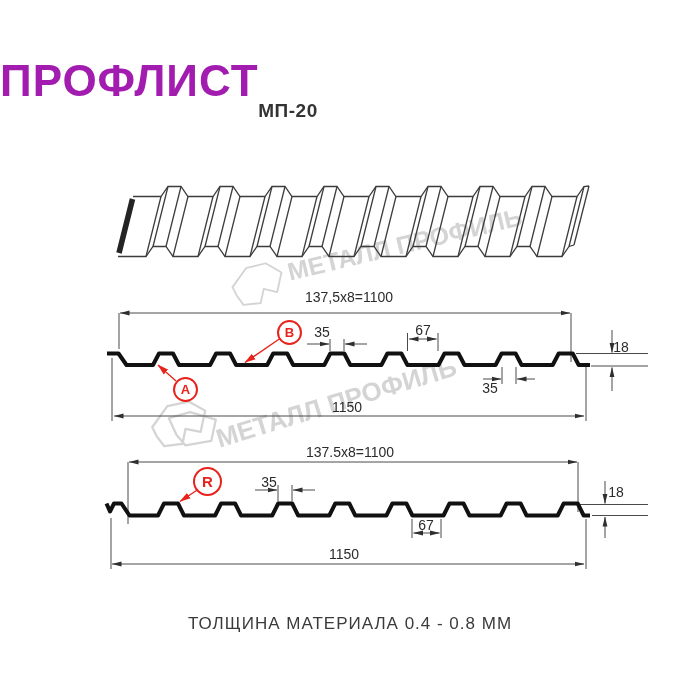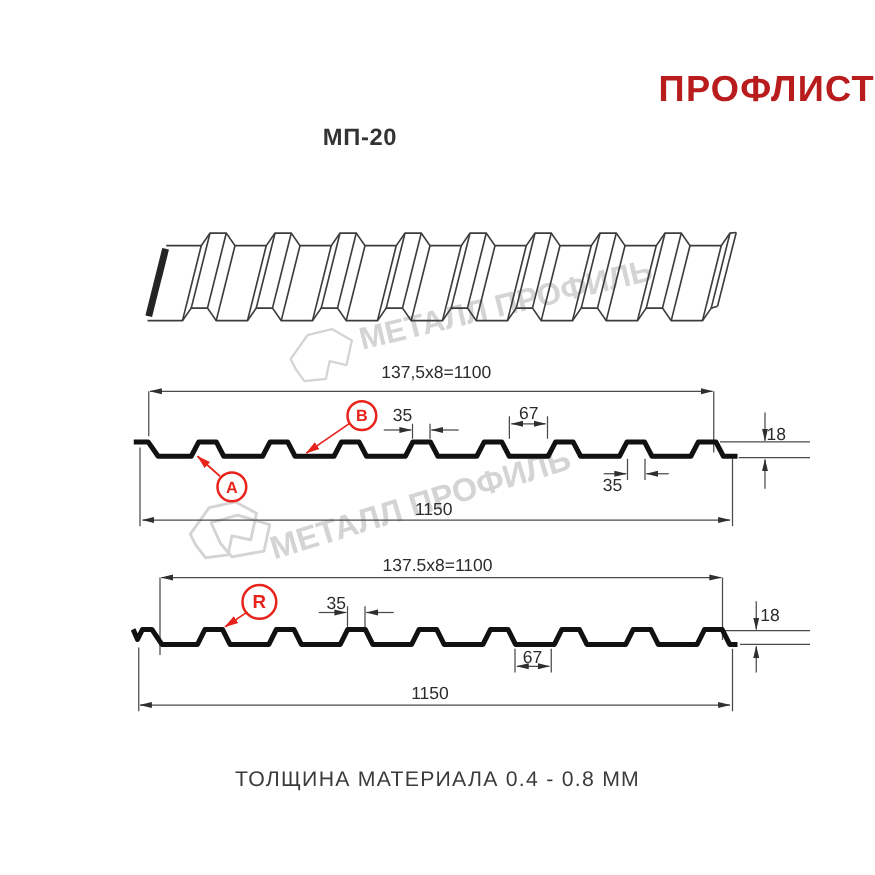--- a/index.html
+++ b/index.html
@@ -1,21 +1,21 @@
 <!DOCTYPE html>
 <html><head>
 <meta charset="utf-8">
 <style>
   html,body{margin:0;padding:0;}
   body{width:700px;height:700px;background:#ffffff;position:relative;overflow:hidden;
        font-family:"Liberation Sans", sans-serif;}
   .abs{position:absolute;}
   
-  .title{left:0;top:56px;width:700px;text-align:right;font-size:29px;font-weight:bold;
-         letter-spacing:1px;color:#b91c1c;}
+  .title{left:0;top:56px;width:700px;text-align:left;font-size:44px;font-weight:bold;
+         letter-spacing:1px;color:#a21caf;}
   .subtitle{left:0;top:100px;width:576px;text-align:center;font-size:19px;font-weight:bold;
             letter-spacing:.5px;color:#333;}
   
   .wm-text{color:#d4d4d4;font-weight:bold;white-space:nowrap;transform-origin:0 50%;}
   .wm1t{left:288px;top:258px;font-size:25px;transform:rotate(-13.5deg);}
   .wm2t{left:217px;top:424px;font-size:26px;transform:rotate(-17deg);}
   .wm-logo svg{display:block;}
   .wm-logo path{fill:none;stroke:#d4d4d4;stroke-width:3px;stroke-linejoin:round;}
   
   svg.draw{left:0;top:0;z-index:2;pointer-events:none;}

